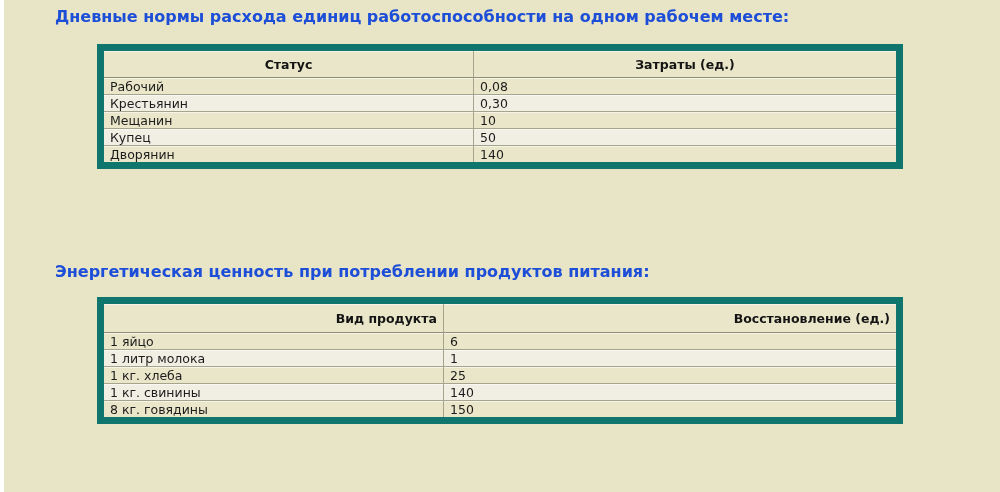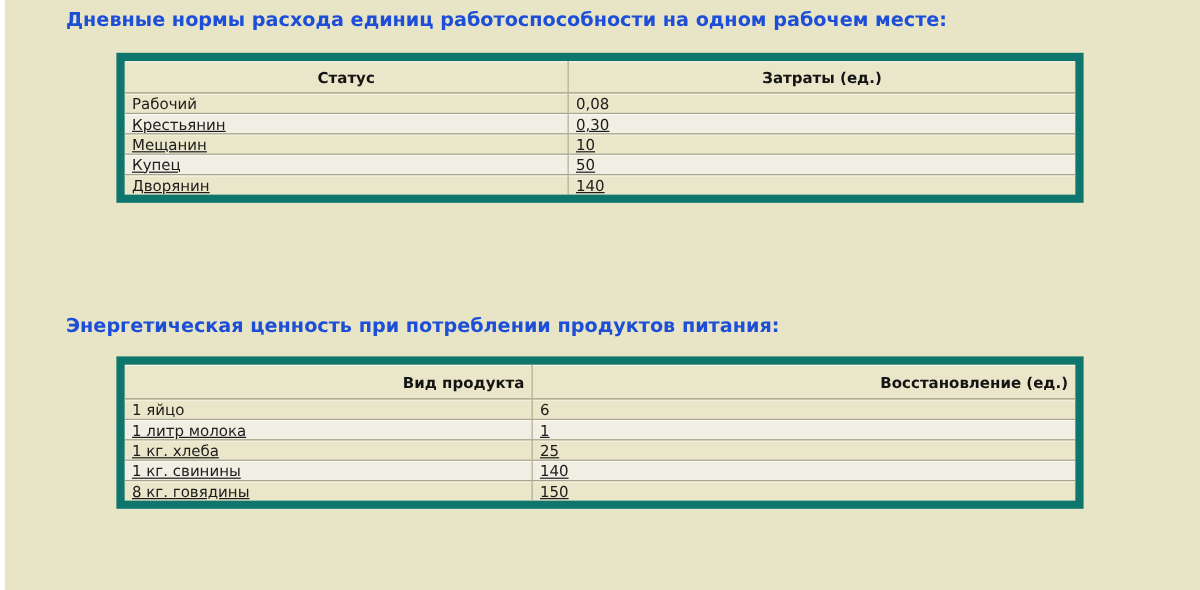--- a/index.html
+++ b/index.html
@@ -51,21 +51,21 @@
 
   .data-table td {
     background: #eae6c9;
     height: 16px;
     padding: 0 6px;
     box-shadow: inset 0 1px 0 rgba(255,255,255,0.55);
     white-space: nowrap;
     overflow: hidden;
   }
   .data-table tbody tr:nth-child(even) td { background: #f1efe4; }
-  .data-table tbody tr + tr td { border-top: 1px solid #a5a48c; text-decoration: underline; }
+  .data-table tbody tr + tr td { border-top: 1px solid #a5a48c; }
 
   .data-table th:first-child,
   .data-table td:first-child { border-right: 1px solid #a5a48c; }
 
   .table-1 th:first-child, .table-1 td:first-child { width: 357px; }
   .table-2 th:first-child, .table-2 td:first-child { width: 327px; }
 </style>
 </head>
 <body>
 

